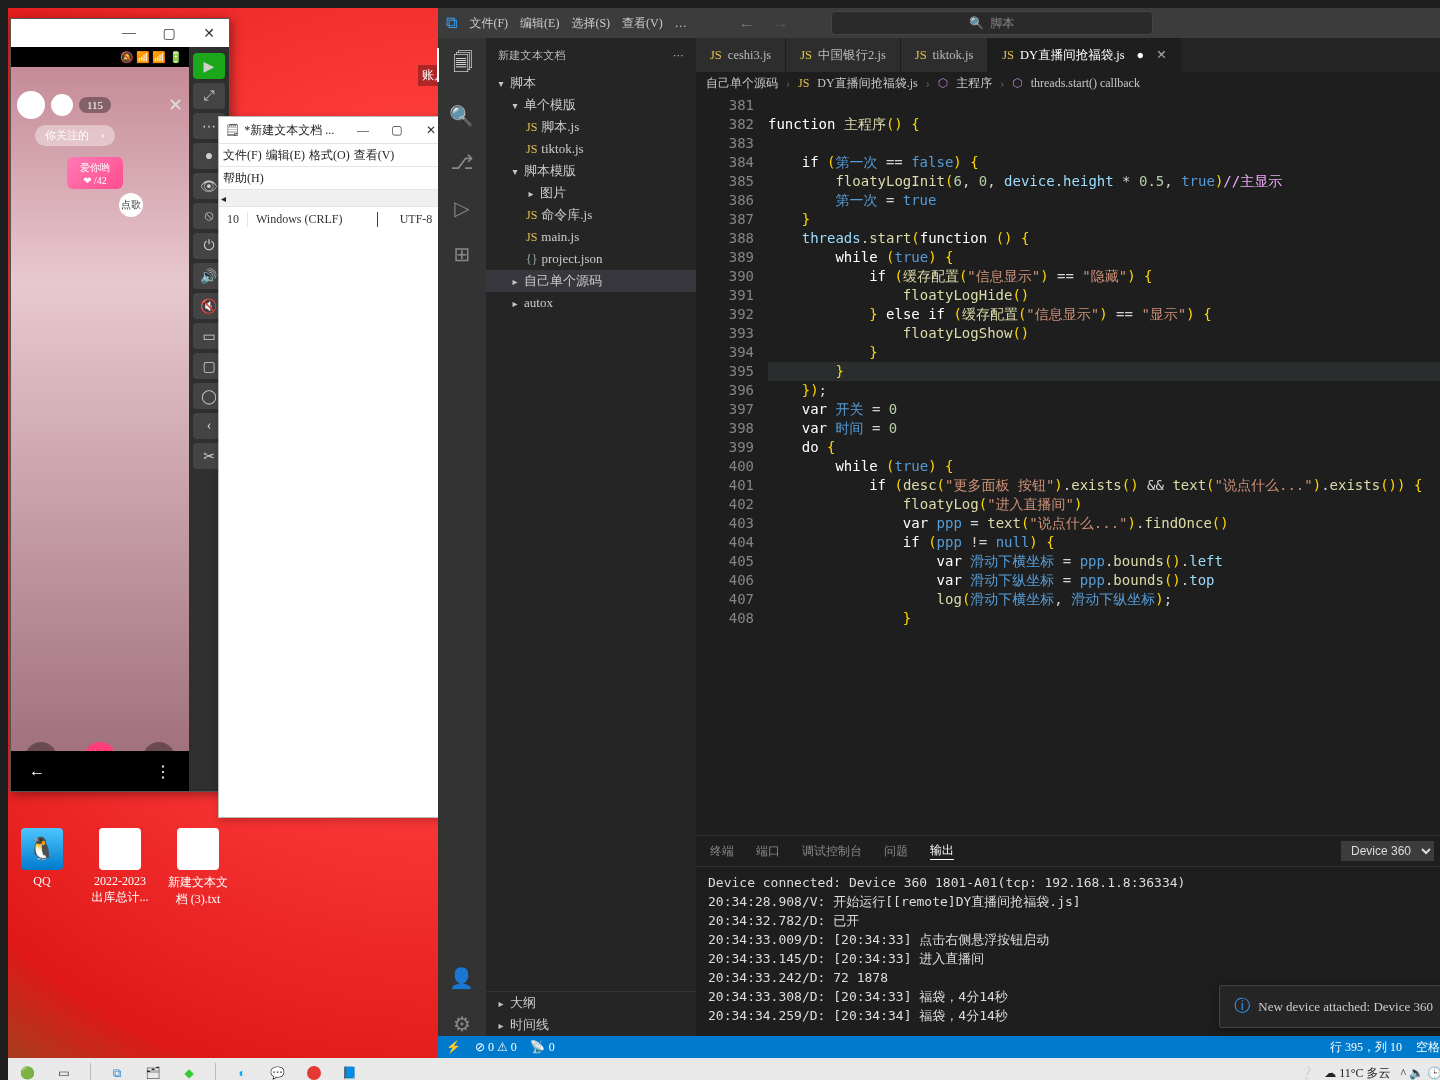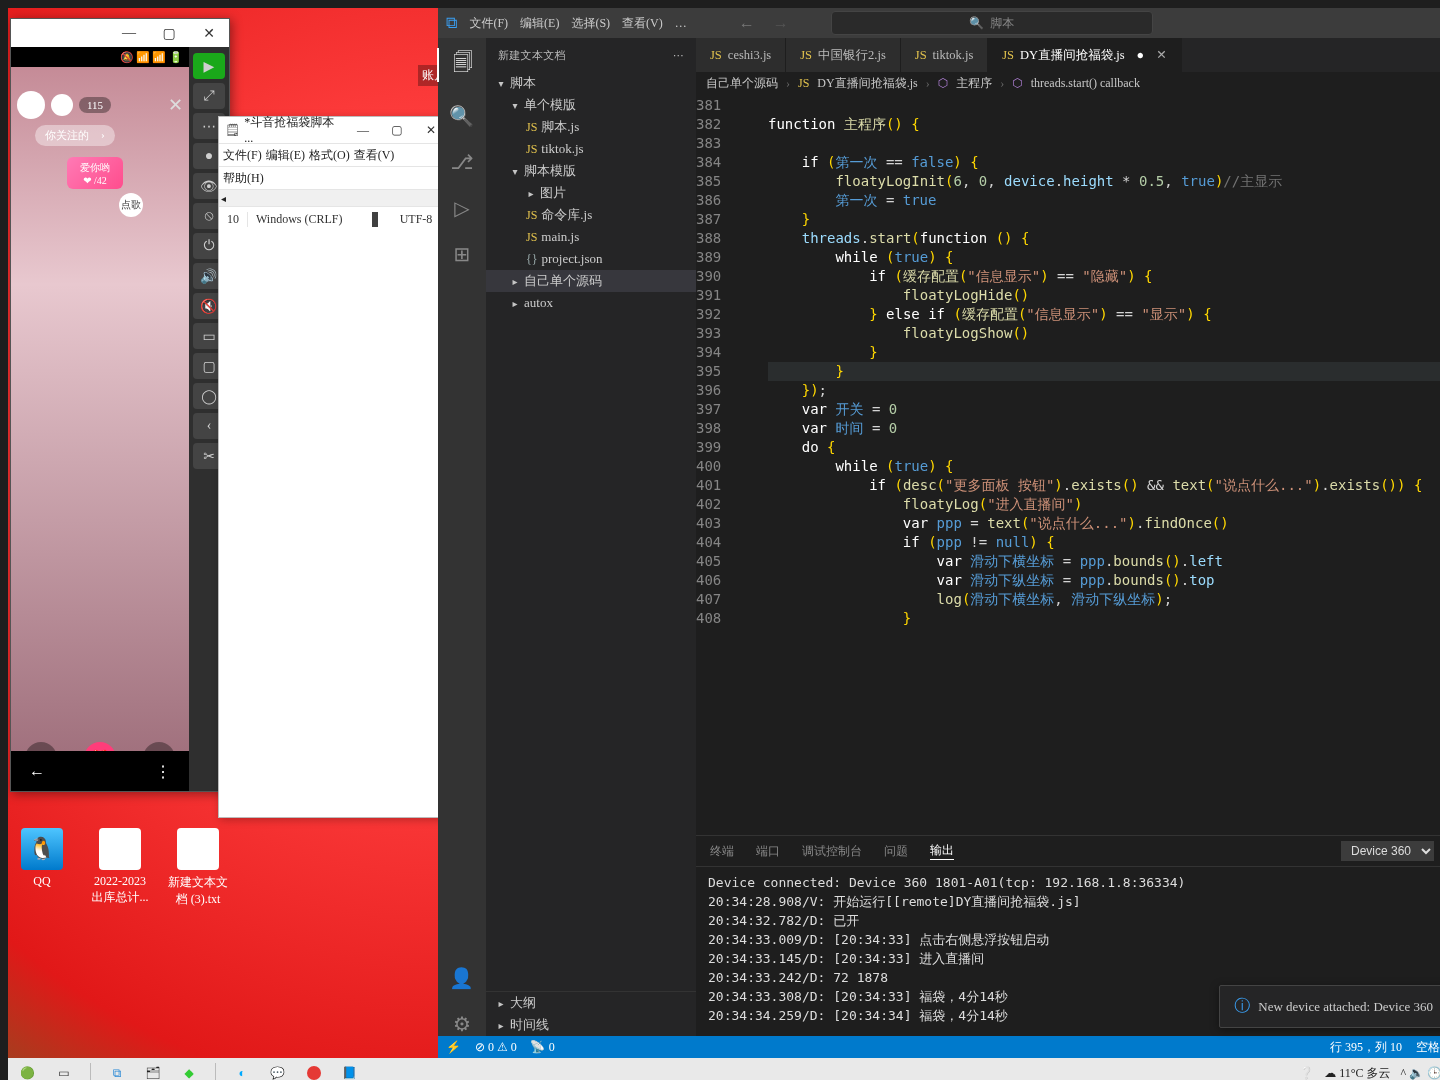--- a/index.html
+++ b/index.html
@@ -39,21 +39,21 @@
 
 .notepad{position:absolute;left:210px;top:108px;width:235px;height:700px;background:#fff;border:1px solid #bcbcbc;box-shadow:2px 2px 8px rgba(0,0,0,.25);display:flex;flex-direction:column;font-size:13px;color:#222;}
 .np-title{height:26px;background:#fff;display:flex;align-items:center;padding:0 6px;font-size:12px;border-bottom:1px solid #e5e5e5}
 .np-title .ico{font-size:12px;margin-right:4px}
 .np-title .spacer{flex:1}
 .np-title .btn{width:34px;text-align:center;color:#333}
 .np-menu{height:22px;display:flex;align-items:center;gap:4px;padding:0 4px;font-size:12px;border-bottom:1px solid #e5e5e5}
 .np-body{flex:1;padding:8px 6px;white-space:pre-wrap;line-height:28px;font-size:15px}
 .np-status{height:24px;border-top:1px solid #e5e5e5;display:flex;align-items:center;font-size:12px;color:#333}
 .np-status span:first-child{flex:0 0 28px;text-align:center;border-right:1px solid #e5e5e5}
-.np-status span:nth-child(2){flex:1;padding-left:8px;border-right:6px solid #404040}
+.np-status span:nth-child(2){flex:1;padding-left:8px;border-right:1px solid #404040}
 .np-status span:last-child{flex:0 0 76px;text-align:center}
 .np-scroll{height:16px;background:#f0f0f0;border-top:1px solid #e5e5e5;display:flex;justify-content:space-between;align-items:center;font-size:10px;padding:0 2px}
 
 .vscode{position:absolute;left:430px;top:0;right:0;bottom:30px;background:#1e1e1e;color:#ccc;font-size:13px;display:flex;flex-direction:column}
 .vs-titlebar{height:30px;background:#3c3c3c;display:flex;align-items:center;padding:0 8px;gap:12px;font-size:12px}
 .vs-titlebar .logo{color:#3a9ff2;font-size:16px}
 .vs-titlebar .mitem{color:#ccc;cursor:default}
 .vs-titlebar .ell{color:#ccc}
 .vs-titlebar .arrows{margin-left:40px;display:flex;gap:18px;color:#777;font-size:16px}
 .vs-search{flex:0 0 320px;height:22px;margin-left:30px;background:#2a2a2a;border:1px solid #444;border-radius:4px;display:flex;align-items:center;justify-content:center;color:#888;font-size:12px;gap:6px}
@@ -75,23 +75,23 @@
 .tabs{height:34px;background:#252526;display:flex;align-items:flex-end}
 .tab{height:34px;padding:0 14px;display:flex;align-items:center;gap:6px;background:#2d2d2d;color:#bbb;font-size:12.5px;border-right:1px solid #1e1e1e}
 .tab.active{background:#1e1e1e;color:#fff}
 .tab .cls{color:#aaa;margin-left:6px}
 .tab .dot{color:#fff;margin-left:6px}
 .crumbs{height:22px;background:#1e1e1e;display:flex;align-items:center;padding:0 10px;gap:8px;color:#9a9a9a;font-size:12px}
 .crumbs .sep{color:#666}
 .crumbs .k{color:#b180d7}
 .crumbs .f{color:#c8c8c8}
 .editor{flex:1;overflow:auto;background:#1e1e1e;display:flex;font-family:Consolas,Menlo,monospace;font-size:14px;line-height:19px}
-.gutter{flex:0 0 58px;text-align:left;color:#858585;padding:2px 14px 2px 0;user-select:none}
+.gutter{flex:0 0 58px;text-align:right;color:#858585;padding:2px 14px 2px 0;user-select:none}
 .code{flex:1;padding:2px 0;white-space:pre;color:#d4d4d4}
-.kw{color:#ffffff}.fn{color:#dcdcaa}.id{color:#569cd6}.str{color:#ce9178}.num{color:#b5cea8}.op{color:#d4d4d4}.pn{color:#ffd700}.bool{color:#569cd6}.cm{color:#737373}.prop{color:#9cdcfe}
+.kw{color:#ffffff}.fn{color:#dcdcaa}.id{color:#569cd6}.str{color:#ce9178}.num{color:#b5cea8}.op{color:#d4d4d4}.pn{color:#ffd700}.bool{color:#569cd6}.cm{color:#f0abfc}.prop{color:#9cdcfe}
 .code .hl{background:#2a2d2e;display:inline-block;width:100%}
 .panel{height:200px;background:#1e1e1e;border-top:1px solid #333;display:flex;flex-direction:column;font-family:Consolas,Menlo,monospace;font-size:13px}
 .panel-tabs{height:30px;display:flex;align-items:center;gap:22px;padding:0 14px;color:#888;font-size:12px;border-bottom:1px solid #333}
 .panel-tabs .pt.active{color:#fff;border-bottom:1px solid #fff}
 .panel-tabs .right{margin-left:auto;display:flex;align-items:flex-end;gap:8px}
 .devsel{background:#3c3c3c;color:#ddd;border:none;padding:2px 6px;font-size:12px}
 .termout{flex:1;padding:6px 12px;color:#ddd;line-height:19px;white-space:pre;overflow:auto}
 .toast{position:absolute;right:0;bottom:30px;background:#252526;border:1px solid #444;padding:10px 14px;color:#ccc;font-size:13px;display:flex;align-items:center;gap:8px;border-radius:2px;box-shadow:0 2px 10px rgba(0,0,0,.4)}
 .toast .i{color:#3a9ff2;font-size:16px}
 .statusline{height:22px;background:#007acc;color:#fff;display:flex;align-items:center;font-size:12px;padding:0 8px;gap:14px}
@@ -178,21 +178,21 @@
       <div class="pbtn">‹</div>
       <div class="pbtn">✂</div>
     </div>
   </div>
 </div>
 
 <div class="notepad">
   <div style="position:absolute;right:4px;top:-52px;font-size:12px;color:#fff;background:rgba(0,0,0,.3);padding:2px 4px">账户</div>
   <div class="np-title">
     <span class="ico">🗒</span>
-    <span>*斗音抢福袋脚本 ...</span>
+    <span>*新建文本文档 ...</span>
     <span class="spacer"></span>
     <span class="btn">—</span>
     <span class="btn">▢</span>
     <span class="btn">✕</span>
   </div>
   <div class="np-menu">
     <span>文件(F)</span>
     <span>编辑(E)</span>
     <span>格式(O)</span>
     <span>查看(V)</span>

